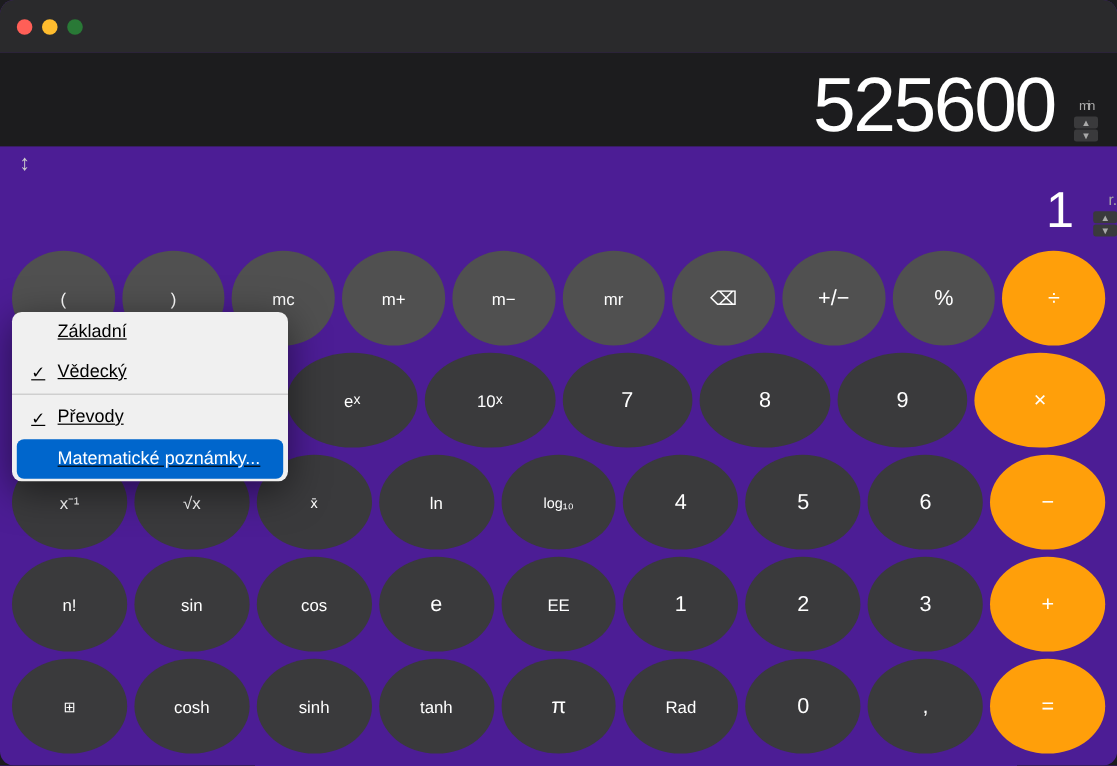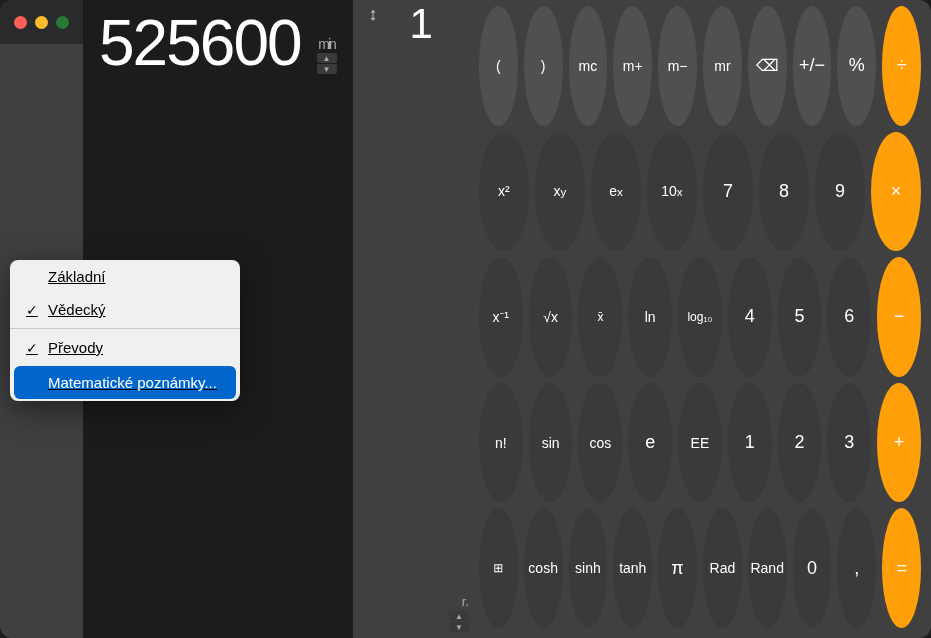--- a/index.html
+++ b/index.html
@@ -11,25 +11,25 @@
       align-items: center;
       width: 931px;
       height: 638px;
       font-family: -apple-system, BlinkMacSystemFont, "Helvetica Neue", sans-serif;
       overflow: hidden;
     }
 
     .calculator-window {
       width: 931px;
       height: 638px;
-      background: #404040;
+      background: #4c1d95;
       border-radius: 12px;
       overflow: hidden;
       display: flex;
-      flex-direction: row;
+      flex-direction: column;
       position: relative;
     }
 
     
     .title-bar {
       height: 44px;
       background: #2a2a2c;
       display: flex;
       align-items: center;
       padding: 0 14px;
@@ -71,21 +71,21 @@
     .display-unit {
       position: absolute;
       right: 0;
       bottom: 4px;
       display: flex;
       flex-direction: column;
       align-items: center;
     }
 
     .unit-label {
-      font-size: 14px;
+      font-size: 11px;
       color: #aaaaaa;
       line-height: 1;
     }
 
     .unit-stepper {
       display: flex;
       flex-direction: column;
       gap: 1px;
       margin-top: 2px;
     }
@@ -292,21 +292,20 @@
       <button class="btn orange">+</button>
     </div>
 
     <div class="btn-row">
       <button class="btn btn-xsmall">⊞</button>
       <button class="btn btn-small">cosh</button>
       <button class="btn btn-small">sinh</button>
       <button class="btn btn-small">tanh</button>
       <button class="btn">π</button>
       <button class="btn btn-small">Rad</button>
-      <button class="btn btn-small">Rand</button>
       <button class="btn">0</button>
       <button class="btn">,</button>
       <button class="btn orange">=</button>
     </div>
 
   </div>
 
   <div class="dropdown-menu">
     <button class="menu-item">
       <span class="checkmark"> </span>

